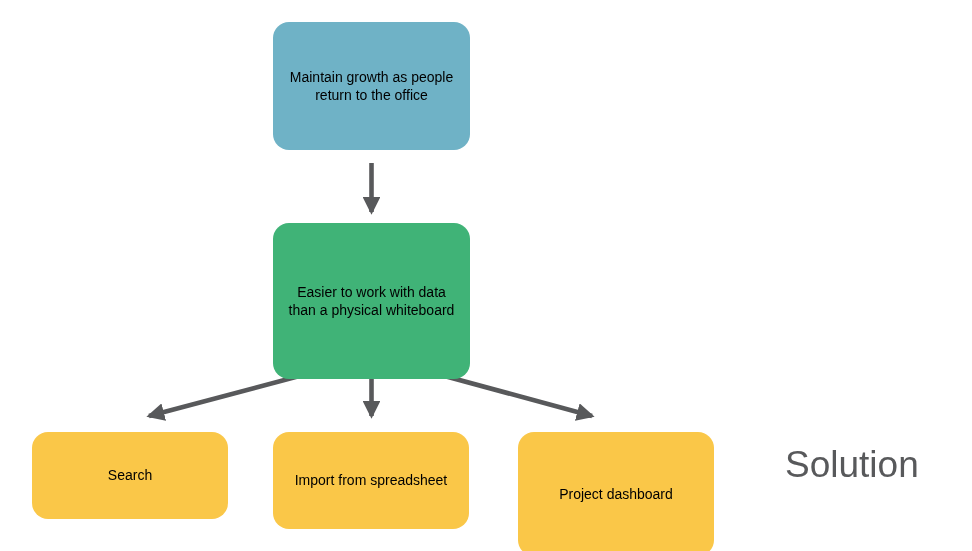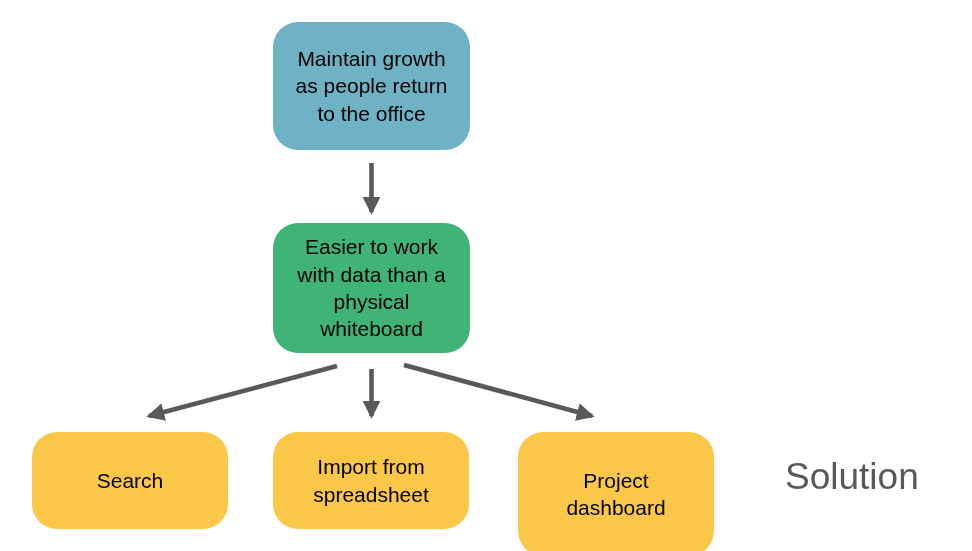--- a/index.html
+++ b/index.html
@@ -23,46 +23,46 @@
   }
   .arrows {
     position: absolute;
     left: 0; top: 0;
     width: 972px; height: 551px;
     pointer-events: none;
   }
   .arrows line { stroke: var(--arrow); stroke-width: 4.6; }
   .node {
     position: absolute;
-    border-radius: 25px;
+    border-radius: 16px;
     display: flex;
     align-items: center;
     justify-content: center;
     text-align: center;
     color: var(--node-text);
-    font-size: 21px;
+    font-size: 14px;
     line-height: 1.3;
     padding: 10px 14px;
   }
   .node-outcome     { left: 273px; top: 22px;  width: 197px; height: 128px; background: var(--node-outcome); }
-  .node-opportunity { left: 273px; top: 223px; width: 197px; height: 130px; background: var(--node-opportunity); }
-  .node-search      { left: 32px;  top: 432px; width: 196px; height: 97px;  background: var(--node-solution); }
+  .node-opportunity { left: 273px; top: 223px; width: 197px; height: 156px; background: var(--node-opportunity); }
+  .node-search      { left: 32px;  top: 432px; width: 196px; height: 87px;  background: var(--node-solution); }
   .node-import      { left: 273px; top: 432px; width: 196px; height: 97px;  background: var(--node-solution); }
   .node-dashboard   { left: 518px; top: 432px; width: 196px; height: 124px;  background: var(--node-solution); }
   .node-dashboard span { display: inline-block; max-width: 130px; }
   .row-label {
     position: absolute;
     color: var(--row-label);
     font-size: 37px;
     line-height: 1;
     white-space: nowrap;
   }
   .label-outcome     { left: 545px; top: 61px; }
   .label-opportunity { left: 542px; top: 268px; }
-  .label-solution    { left: 785px; top: 458px; }
+  .label-solution    { left: 785px; top: 446px; }
 </style>
 </head>
 <body>
 
 <div class="canvas">
 
   <svg class="arrows" viewBox="0 0 972 551" xmlns="http://www.w3.org/2000/svg">
     <defs>
       <marker id="ah" viewBox="0 0 10 10" refX="8.5" refY="5" markerWidth="3.9" markerHeight="3.9" orient="auto">
         <path d="M0 0 L10 5 L0 10 z" style="fill: var(--arrow, #58595B)"></path>

